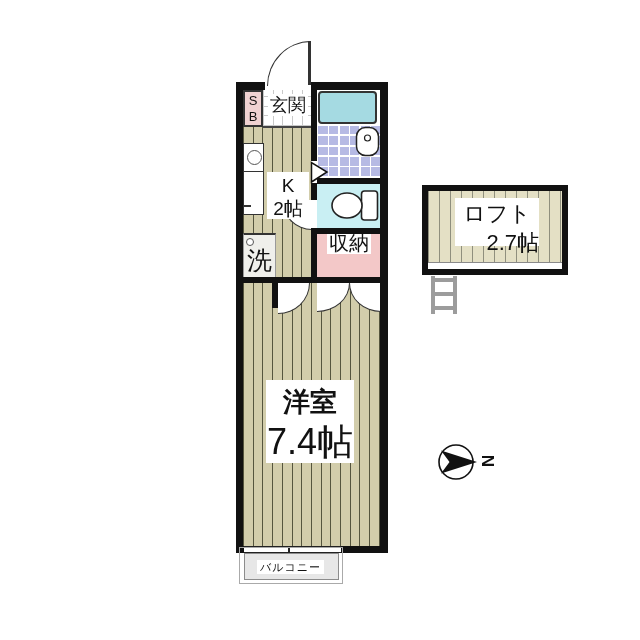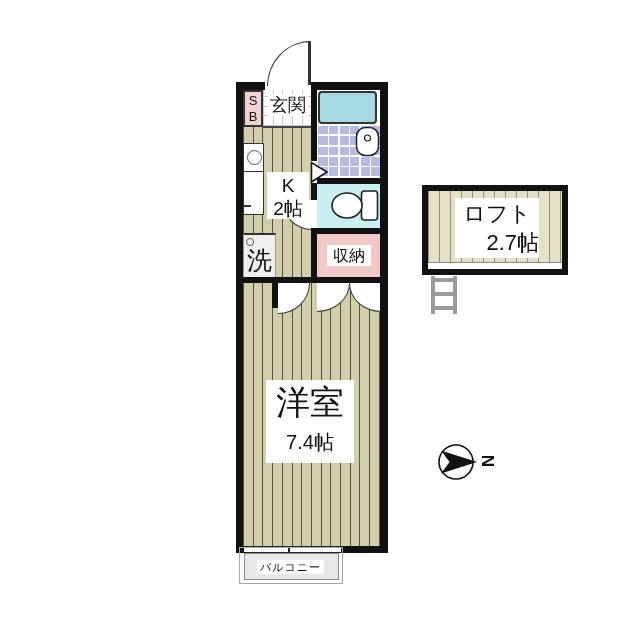--- a/index.html
+++ b/index.html
@@ -62,21 +62,21 @@
 
   <div class="abs" style="left:317px;top:184px;width:63px;height:44px;background:var(--color-toilet_floor,#c9eff3);"></div>
   <svg style="left:330px;top:189px;" width="50" height="34">
     <rect x="31.5" y="2" width="16" height="29" rx="3" fill="#fff" stroke="#222" stroke-width="1.6"></rect>
     <ellipse cx="17" cy="16.5" rx="15" ry="12.5" fill="#fff" stroke="#222" stroke-width="1.6"></ellipse>
   </svg>
 
   <div class="arc bl" style="left:282px;top:200px;width:29px;height:29px;"></div>
 
   <div class="abs" style="left:317px;top:234px;width:63px;height:43px;background:var(--color-closet_pink,#f3c8c8);"></div>
-  <div class="label" style="left:327px;top:245px;width:44px;height:21px;font-size:16px;line-height:21px;">収納</div>
+  <div class="label" style="left:327px;top:233px;width:44px;height:21px;font-size:20px;line-height:21px;">収納</div>
 
   <div class="abs" style="left:243px;top:143px;width:21px;height:29px;background:#fff;border:1.5px solid #333;box-sizing:border-box;">
     <div class="circle" style="left:3px;top:6px;width:13px;height:13px;border:1.2px solid #555;"></div>
   </div>
   <div class="abs" style="left:243px;top:171px;width:21px;height:44px;background:#fff;border:1.5px solid #333;box-sizing:border-box;"></div>
   <div class="abs" style="left:243px;top:205px;width:8px;height:1.5px;background:#333;"></div>
   <div class="label" style="left:267px;top:172px;width:42px;height:47px;font-size:19px;line-height:23px;padding-top:2px;box-sizing:border-box;">
     <span style="display:block;">K</span>
     <span style="display:block;">2帖</span>
   </div>
@@ -84,22 +84,22 @@
   <div class="abs" style="left:243px;top:233px;width:33px;height:44px;background:var(--color-laundry_box,#efefeb);border-top:2px solid #333;border-left:1px solid #999;border-right:1px solid #999;box-sizing:border-box;text-align:center;font-size:25px;line-height:50px;">
     <span>洗</span>
   </div>
   <div class="circle" style="left:246px;top:238px;width:6px;height:6px;border:1.2px solid #555;"></div>
 
   <div class="arc br" style="left:278px;top:283px;width:31px;height:30px;"></div>
   <div class="arc br" style="left:317px;top:283px;width:32px;height:28px;"></div>
   <div class="arc bl" style="left:349px;top:283px;width:31px;height:28px;"></div>
 
   <div class="label" style="left:266px;top:380px;width:88px;height:83px;">
-    <span style="display:block;font-size:34px;line-height:44px;">洋室</span>
-    <span style="display:block;font-size:20px;line-height:36px;">7.4帖</span>
+    <span style="display:block;font-size:27px;line-height:44px;font-weight:bold;">洋室</span>
+    <span style="display:block;font-size:36px;line-height:36px;">7.4帖</span>
   </div>
 
   <div class="wall" style="left:236px;top:82px;width:29px;height:8px;"></div>
   <div class="wall" style="left:311px;top:82px;width:77px;height:8px;"></div>
   <div class="wall" style="left:236px;top:82px;width:7px;height:471px;"></div>
   <div class="wall" style="left:380px;top:82px;width:8px;height:471px;"></div>
   <div class="wall" style="left:236px;top:546px;width:8px;height:7px;"></div>
   <div class="wall" style="left:341px;top:546px;width:47px;height:7px;"></div>
 
   <div class="wall" style="left:311px;top:90px;width:6px;height:71px;"></div>
@@ -112,21 +112,21 @@
 
   <div class="abs" style="left:244px;top:546px;width:97px;height:7px;background:#fff;border-top:1.5px solid #222;border-bottom:1.5px solid #222;box-sizing:border-box;"></div>
   <div class="abs" style="left:288px;top:546px;width:1.5px;height:7px;background:#222;"></div>
   <div class="abs" style="left:239px;top:547px;width:104px;height:37px;border:1px solid #aaa;box-sizing:border-box;"></div>
   <div class="abs" style="left:244px;top:553px;width:95px;height:27px;background:var(--color-balcony_gray,#e7e7e7);border:1.5px solid #8c8c8c;box-sizing:border-box;"></div>
   <div class="label" style="left:257px;top:560px;width:67px;height:14px;font-size:11px;line-height:14px;letter-spacing:1px;">バルコニー</div>
 
   <div class="abs" style="left:422px;top:185px;width:146px;height:90px;background:var(--color-wall,#111);"></div>
   <div class="stripes-loft" style="left:428px;top:191px;width:134px;height:71px;"></div>
   <div class="abs" style="left:428px;top:262px;width:134px;height:7px;background:#fff;border-top:1px solid #8a8a8a;box-sizing:border-box;"></div>
-  <div class="label" style="left:455px;top:198px;width:84px;height:60px;">
+  <div class="label" style="left:455px;top:198px;width:84px;height:48px;">
     <span style="display:block;font-size:22px;line-height:31px;">ロフト</span>
     <span style="display:block;font-size:22px;line-height:27px;text-align:right;">2.7帖</span>
   </div>
   <svg style="left:430px;top:276px;" width="28" height="40">
     <rect x="1" y="0" width="4" height="38" fill="#9c9c9c"></rect>
     <rect x="23" y="0" width="4" height="38" fill="#9c9c9c"></rect>
     <rect x="1" y="2" width="26" height="4" fill="#9c9c9c"></rect>
     <rect x="1" y="16" width="26" height="4" fill="#9c9c9c"></rect>
     <rect x="1" y="30" width="26" height="4" fill="#9c9c9c"></rect>
   </svg>

